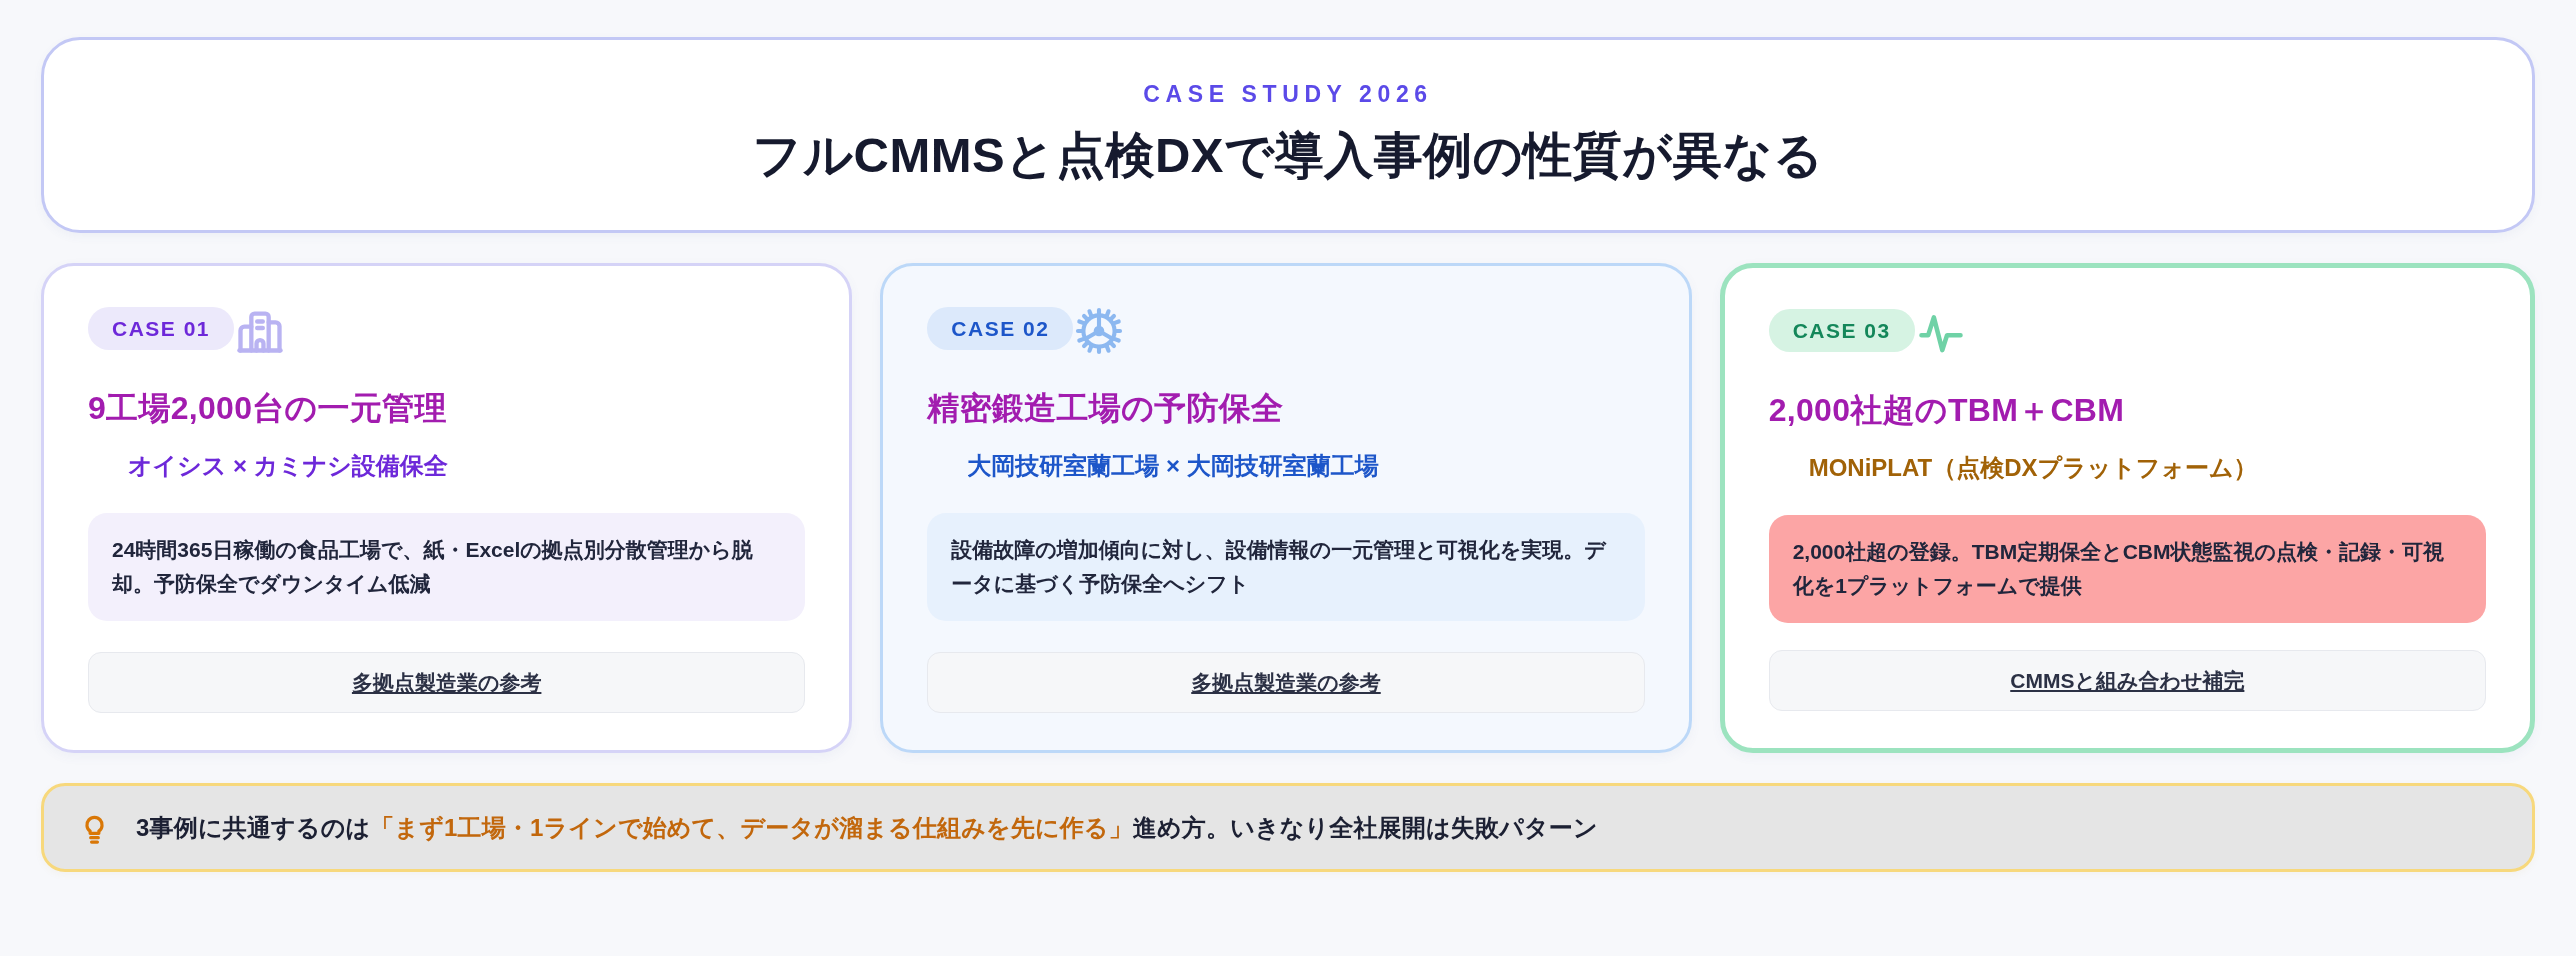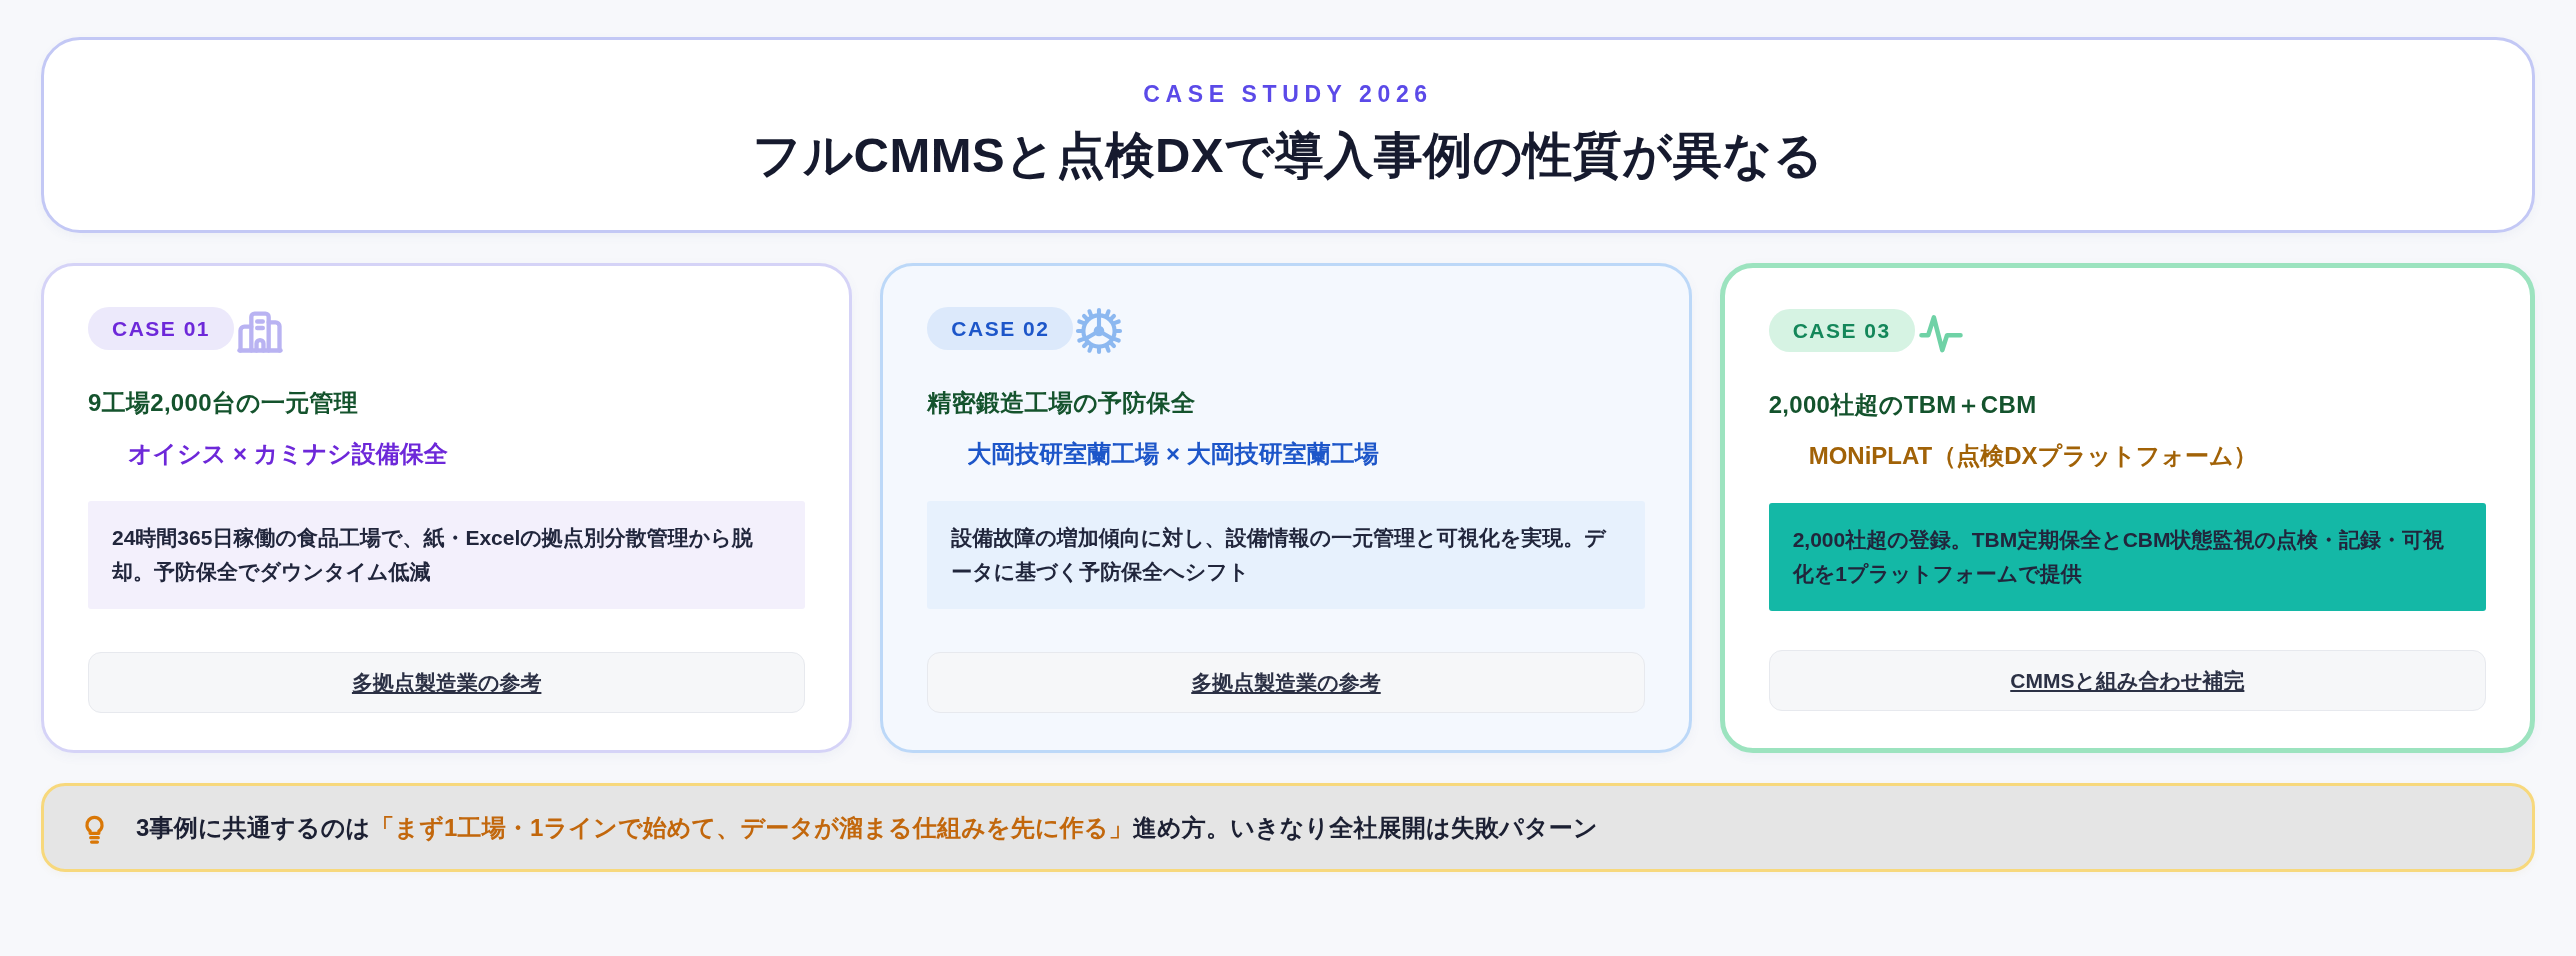--- a/index.html
+++ b/index.html
@@ -93,47 +93,47 @@
     letter-spacing: 1.5px;
   }
   .v-purple .badge { background: #ece9fb; color: #6d28d9; }
   .v-blue   .badge { background: #dce9fb; color: #1d56c9; }
   .v-green  .badge { background: #d6f3e3; color: #14875a; }
 
   .card-icon { width: 52px; height: 52px; display: block; margin-top: -1.9px; }
 
   .card-title {
     margin-top: 30px;
-    font-size: 24px;
-    font-weight: 700;
-    color: #14532d;
+    font-size: 32px;
+    font-weight: 700;
+    color: #a21caf;
     letter-spacing: 0.3px;
   }
   .card-subtitle {
     margin-top: 18.5px;
     font-size: 24px;
     font-weight: 700;
     margin-left: 40px;
   }
   .v-purple .card-subtitle { color: #6d28d9; }
   .v-blue   .card-subtitle { color: #1d56c9; }
   .v-green  .card-subtitle { color: #a16207; }
 
   .card-body {
     margin-top: 31px;
-    border-radius: 3px;
+    border-radius: 19px;
     padding: 20.4px 24px;
     font-size: 21px;
     line-height: 1.62;
     font-weight: 700;
     color: #21263c;
   }
   .v-purple .card-body { background: #f3f0fc; }
   .v-blue   .card-body { background: #e7f1fd; }
-  .v-green  .card-body { background: #14b8a6; }
+  .v-green  .card-body { background: #fca5a5; }
 
   .card-footer {
     margin-top: auto;
     background: #f6f7f9;
     border: 0.9px solid #e7e9ee;
     border-radius: 13px;
     height: 61px;
     display: flex;
     align-items: center;
     justify-content: center;

